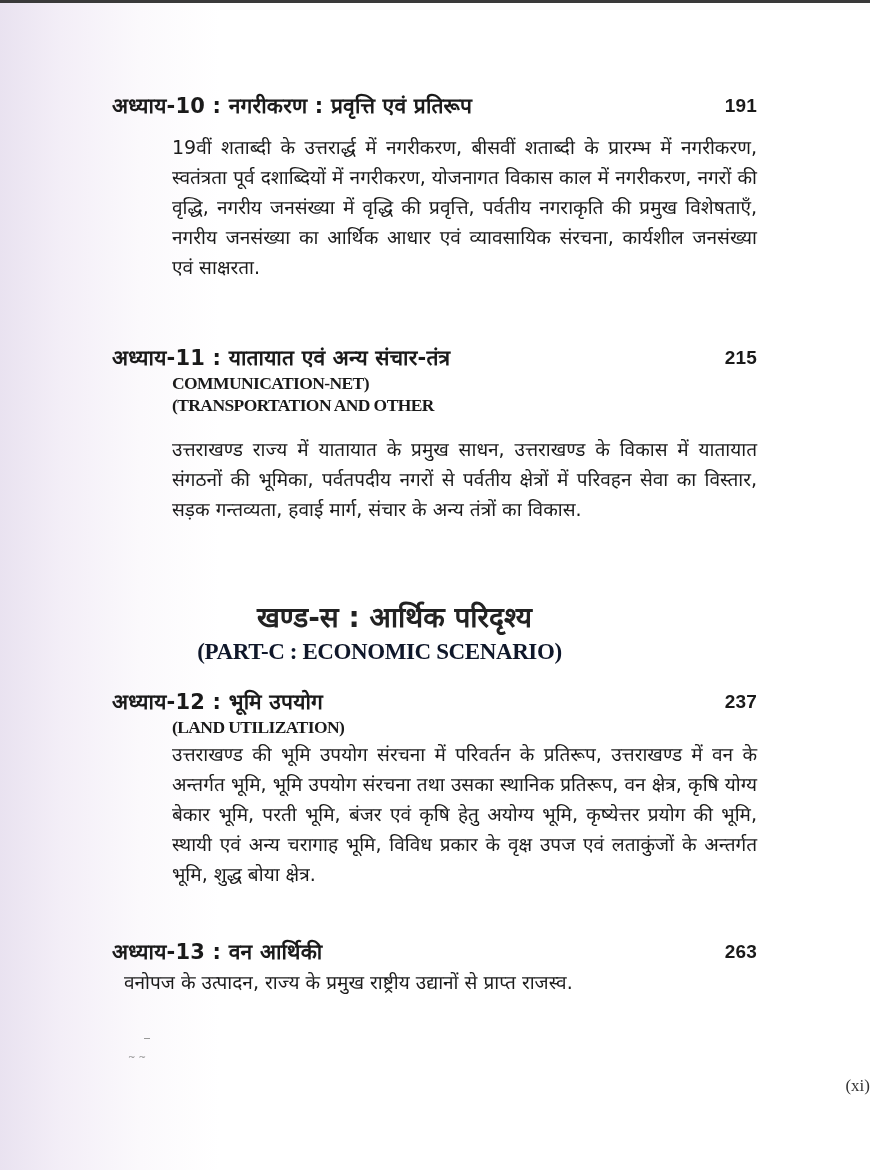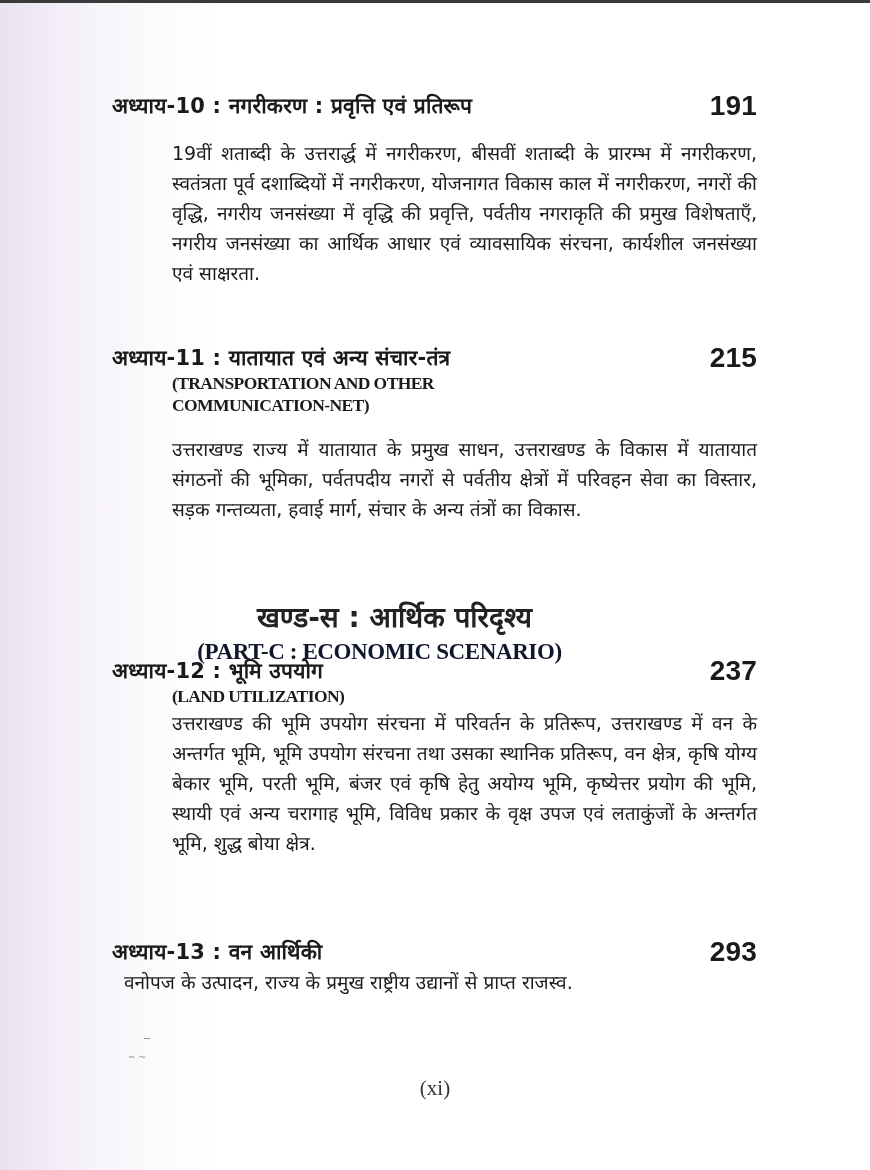--- a/index.html
+++ b/index.html
@@ -15,21 +15,21 @@
     }
     .page {
       position: absolute; left: 0; top: 0; width: 870px; height: 1170px;
     }
     .chapter { position: absolute; left: 112px; width: 645px; }
     .ch-head {
       display: flex; justify-content: space-between; align-items: flex-end;
       font-family: "DejaVu Sans", sans-serif; font-weight: bold;
       font-size: 21px; line-height: 28px; letter-spacing: 0.2px;
     }
-    .ch-num { font-family: "Liberation Sans", sans-serif; font-weight: bold; font-size: 28px; }
+    .ch-num { font-family: "Liberation Sans", sans-serif; font-weight: bold; font-size: 19px; }
     .ch-en {
       margin-left: 60px;
       font-family: "Liberation Serif", serif; font-weight: bold;
       font-size: 17.5px; line-height: 22px; letter-spacing: -0.6px;
     }
     .ch-body {
       margin-left: 60px; width: 585px;
       font-family: "DejaVu Sans", sans-serif;
       font-size: 19px; line-height: 30px;
       text-align: justify; text-align-last: left;
@@ -41,22 +41,22 @@
       font-family: "DejaVu Sans", sans-serif; font-weight: bold;
       font-size: 28px; line-height: 36px; color: #222;
       padding-left: 30px;
     }
     .part-en {
       font-family: "Liberation Serif", serif; font-weight: bold;
       font-size: 23px; line-height: 32px; color: #0f172a; letter-spacing: -0.4px;
       padding-left: 0px;
     }
     .folio {
-      position: absolute; top: 1076px; left: 0; width: 870px; text-align: center;
-      font-family: "Liberation Serif", serif; font-size: 21px; color: #333;
+      position: absolute; top: 1076px; left: 0; width: 870px; text-align: right;
+      font-family: "Liberation Serif", serif; font-size: 17px; color: #333;
     }
     .specks {
       position: absolute; top: 1052px; left: 128px;
       font-family: "DejaVu Sans", sans-serif; font-size: 9px; color: #888;
     }
     .dash-mark {
       position: absolute; left: 144px; top: 1038px; width: 6px; height: 1px; background: #999;
     }
   </style>
 </head>
@@ -64,51 +64,51 @@
 
 <div class="top-rule"></div>
 
 <div class="page">
 
   <div class="chapter" style="top:92px;">
     <div class="ch-head">
       <span>अध्याय-10 : नगरीकरण : प्रवृत्ति एवं प्रतिरूप</span>
       <span class="ch-num">191</span>
     </div>
-    <div class="ch-body" style="margin-top:18px;">19वीं शताब्दी के उत्तरार्द्ध में नगरीकरण, बीसवीं शताब्दी के प्रारम्भ में नगरीकरण, स्वतंत्रता पूर्व दशाब्दियों में नगरीकरण, योजनागत विकास काल में नगरीकरण, नगरों की वृद्धि, नगरीय जनसंख्या में वृद्धि की प्रवृत्ति, पर्वतीय नगराकृति की प्रमुख विशेषताएँ, नगरीय जनसंख्या का आर्थिक आधार एवं व्यावसायिक संरचना, कार्यशील जनसंख्या एवं साक्षरता.</div>
+    <div class="ch-body" style="margin-top:12px;">19वीं शताब्दी के उत्तरार्द्ध में नगरीकरण, बीसवीं शताब्दी के प्रारम्भ में नगरीकरण, स्वतंत्रता पूर्व दशाब्दियों में नगरीकरण, योजनागत विकास काल में नगरीकरण, नगरों की वृद्धि, नगरीय जनसंख्या में वृद्धि की प्रवृत्ति, पर्वतीय नगराकृति की प्रमुख विशेषताएँ, नगरीय जनसंख्या का आर्थिक आधार एवं व्यावसायिक संरचना, कार्यशील जनसंख्या एवं साक्षरता.</div>
   </div>
 
   <div class="chapter" style="top:344px;">
     <div class="ch-head">
       <span>अध्याय-11 : यातायात एवं अन्य संचार-तंत्र</span>
       <span class="ch-num">215</span>
     </div>
+    <div class="ch-en">COMMUNICATION-NET)</div>
     <div class="ch-en">(TRANSPORTATION AND OTHER</div>
-    <div class="ch-en">COMMUNICATION-NET)</div>
     <div class="ch-body" style="margin-top:18px;">उत्तराखण्ड राज्य में यातायात के प्रमुख साधन, उत्तराखण्ड के विकास में यातायात संगठनों की भूमिका, पर्वतपदीय नगरों से पर्वतीय क्षेत्रों में परिवहन सेवा का विस्तार, सड़क गन्तव्यता, हवाई मार्ग, संचार के अन्य तंत्रों का विकास.</div>
   </div>
 
   <div class="part" style="top:600px;">
     <div class="part-hi">खण्ड-स : आर्थिक परिदृश्य</div>
     <div class="part-en">(PART-C : ECONOMIC SCENARIO)</div>
   </div>
 
-  <div class="chapter" style="top:657px;">
+  <div class="chapter" style="top:688px;">
     <div class="ch-head">
       <span>अध्याय-12 : भूमि उपयोग</span>
       <span class="ch-num">237</span>
     </div>
     <div class="ch-en">(LAND UTILIZATION)</div>
     <div class="ch-body" style="margin-top:1px;">उत्तराखण्ड की भूमि उपयोग संरचना में परिवर्तन के प्रतिरूप, उत्तराखण्ड में वन के अन्तर्गत भूमि, भूमि उपयोग संरचना तथा उसका स्थानिक प्रतिरूप, वन क्षेत्र, कृषि योग्य बेकार भूमि, परती भूमि, बंजर एवं कृषि हेतु अयोग्य भूमि, कृष्येत्तर प्रयोग की भूमि, स्थायी एवं अन्य चरागाह भूमि, विविध प्रकार के वृक्ष उपज एवं लताकुंजों के अन्तर्गत भूमि, शुद्ध बोया क्षेत्र.</div>
   </div>
 
   <div class="chapter" style="top:938px;">
     <div class="ch-head">
       <span>अध्याय-13 : वन आर्थिकी</span>
-      <span class="ch-num">293</span>
+      <span class="ch-num">263</span>
     </div>
     <div class="ch-body" style="margin-top:1px;margin-left:12px;">वनोपज के उत्पादन, राज्य के प्रमुख राष्ट्रीय उद्यानों से प्राप्त राजस्व.</div>
   </div>
 
   <div class="dash-mark"></div>
   <div class="specks">~ ~</div>
 
   <div class="folio">(xi)</div>
 </div>
 

